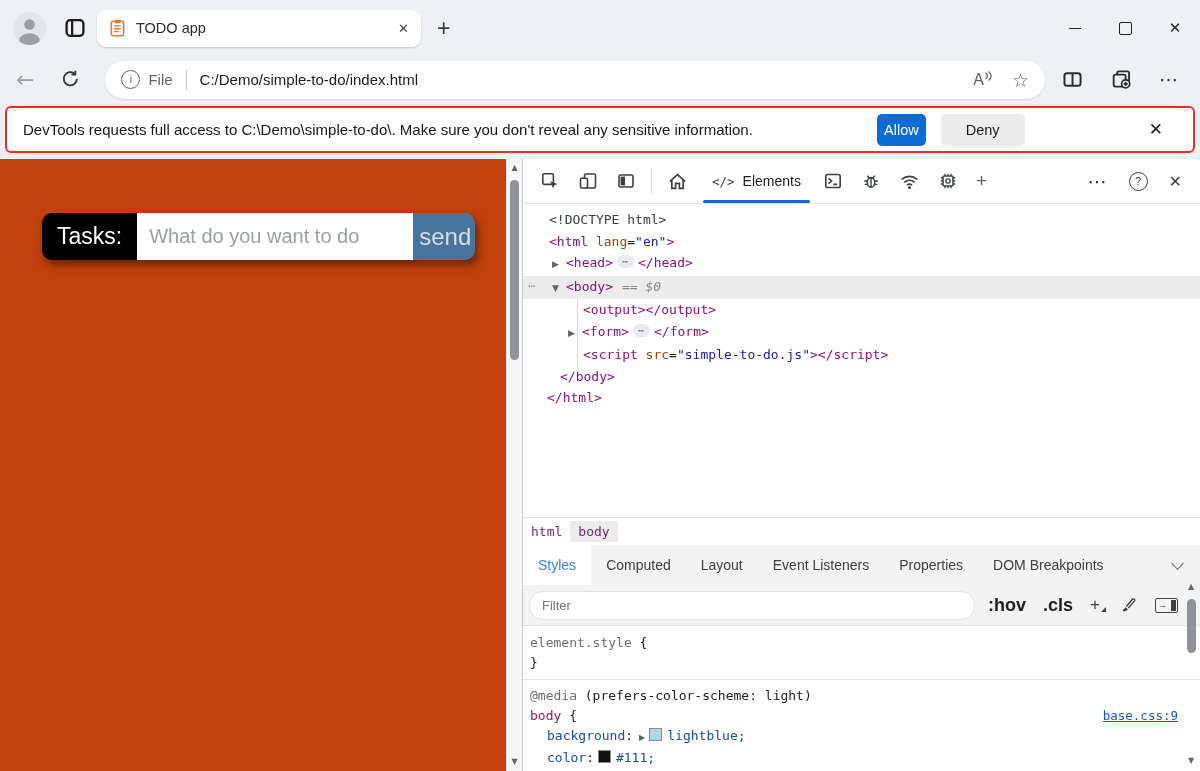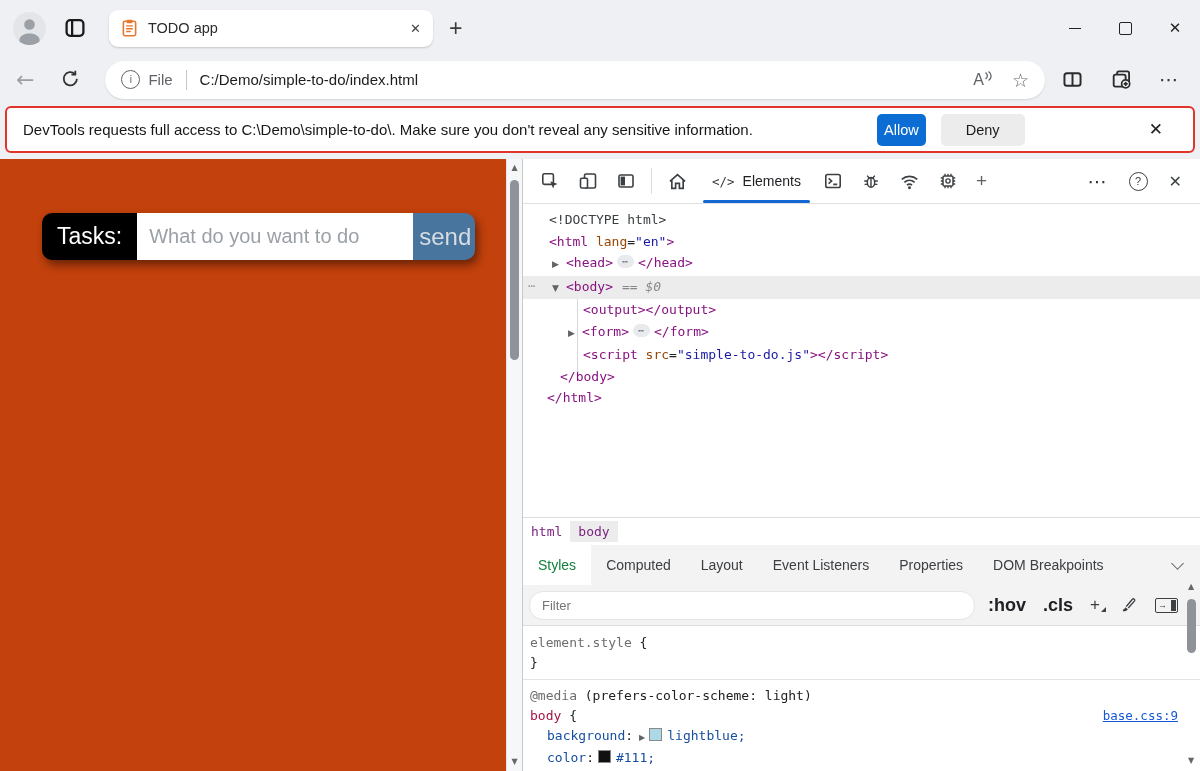--- a/index.html
+++ b/index.html
@@ -2,21 +2,21 @@
 <html><head>
 <meta charset="utf-8">
 <style>
   html,body{margin:0;padding:0;background:#d8d8d8}
   .app{position:relative;width:1200px;height:771px;background:#eef0f3;font-family:"Liberation Sans",sans-serif;color:#1b1b1b;overflow:hidden}
 
   
   .titlebar{display:flex;align-items:center;height:56px;padding-left:13px}
   .avatar{width:33px;height:33px;border-radius:50%;background:#e3e5e8;overflow:hidden;flex:none}
   .tab-actions{margin-left:17px;display:flex}
-  .tab{margin-left:22px;width:300px;height:37px;background:#fff;border-radius:9px;display:flex;align-items:center;padding:0 12px;box-shadow:0 1px 2px rgba(0,0,0,.18)}
+  .tab{margin-left:10px;width:300px;height:37px;background:#fff;border-radius:9px;display:flex;align-items:center;padding:0 12px;box-shadow:0 1px 2px rgba(0,0,0,.18)}
   .tab-title{font-size:14.5px;margin-left:10px;color:#2b2b2b}
   .tab-close{margin-left:auto;font-size:13px;color:#444;cursor:default}
   .newtab{margin-left:16px;font-size:23px;font-weight:300;color:#3a3a3a}
   .win-controls{margin-left:auto;display:flex;align-items:stretch;height:100%}
   .win-btn{width:50px;display:flex;align-items:center;justify-content:center}
   .min-glyph{display:block;width:12px;border-top:1.5px solid #222}
   .max-glyph{width:11px;height:11px;border:1.4px solid #222;border-radius:2px}
   .close-glyph{font-size:15px;color:#222}
 
   
@@ -89,21 +89,21 @@
   .tk-doctype{color:#3c4043}
 
   
   .dt-crumbs{height:27px;border-top:1px solid #ddd;display:flex;align-items:center;font-family:"DejaVu Sans Mono",monospace;font-size:13px;flex:none}
   .crumb{padding:3px 8px;color:#7b2380}
   .crumb.sel{background:#ececec}
 
   
   .dt-tabs{height:40px;background:#f3f3f4;display:flex;align-items:center;font-size:14px;color:#3c4043;flex:none}
   .ptab{height:100%;display:flex;align-items:center;padding:0 15px}
-  .ptab.active{background:#fff;color:#15803d}
+  .ptab.active{background:#fff;color:#3b82f6}
   .chev{margin-left:auto;margin-right:18px;width:8px;height:8px;border-right:1.6px solid #5f6368;border-bottom:1.6px solid #5f6368;transform:rotate(45deg);margin-top:-4px}
 
   
   .dt-filter{height:40px;background:#f3f3f4;border-bottom:1px solid #ddd;display:flex;align-items:center;padding:0 22px 0 6px;gap:9px;flex:none}
   .filter-input{flex:1;height:27px;border:1px solid #e4e4e4;border-radius:14px;padding:0 12px;font-size:13px;font-family:inherit;color:#333;background:#fff;outline:none;min-width:0}
   .tg{font-family:Liberation Sans, sans-serif;font-size:18px;font-weight:bold;color:#202124;padding:0 4px}
   .plus-btn{position:relative;font-size:17px;color:#3c4043;padding:0 7px 0 4px}
   .plus-btn::after{content:"";position:absolute;right:1px;bottom:3px;border-left:5px solid transparent;border-bottom:5px solid #3c4043}
   .brush{display:flex;padding:0 4px}
   .toggle-box{width:19px;height:13px;border:1.6px solid #3c4043;border-radius:2px;position:relative;display:flex;align-items:center;padding-left:2px;font-size:9px;color:#3c4043;margin-left:4px}

